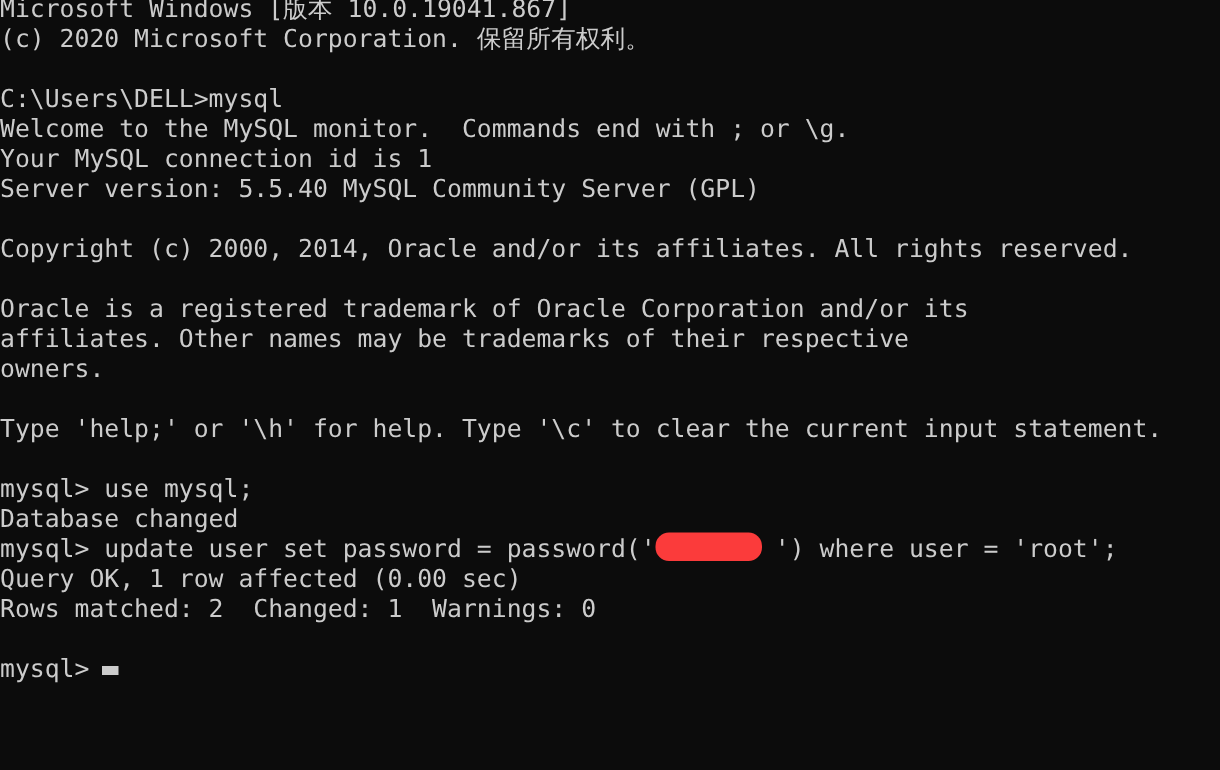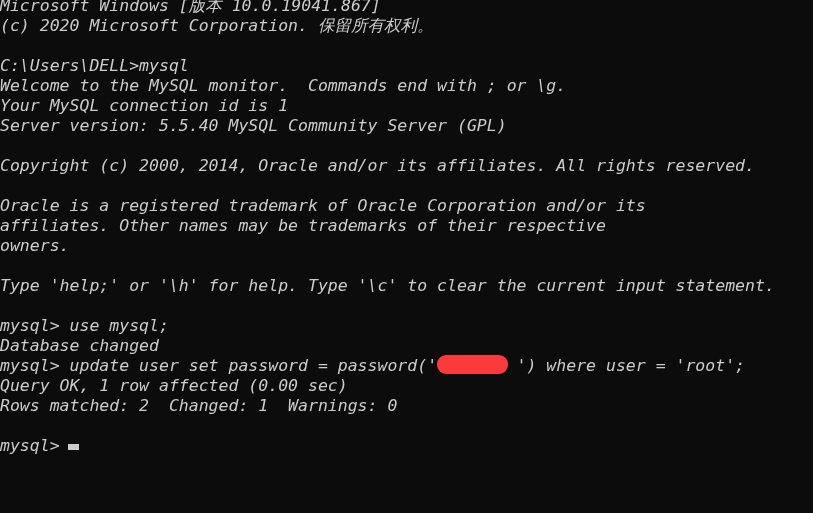--- a/index.html
+++ b/index.html
@@ -15,21 +15,20 @@
   #terminal {
     position: relative;
     width: 813px;
     height: 513px;
     background: #0c0c0c;
     font-family: "DejaVu Sans Mono", "Liberation Mono", monospace;
     font-size: 16.5px;
     line-height: 20px;
     color: #cccccc;
     overflow: hidden;
-    font-style: italic;
   }
   
   #console-output {
     position: absolute;
     left: 0px;
     top: -4px;
     width: 820px;
   }
   .line {
     height: 20px;

